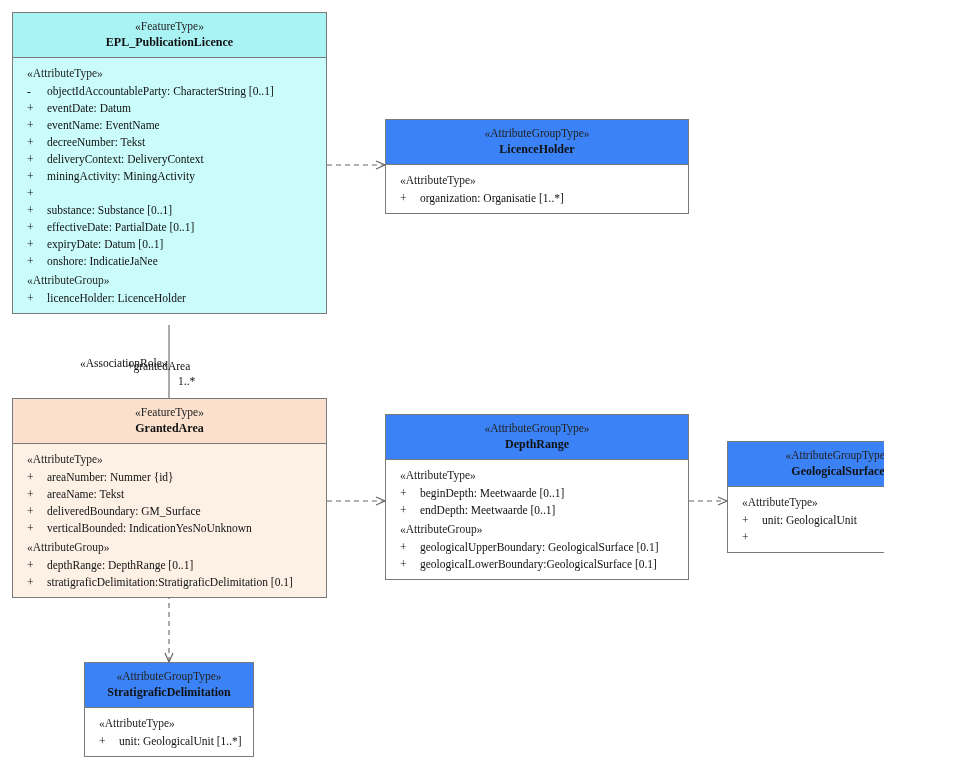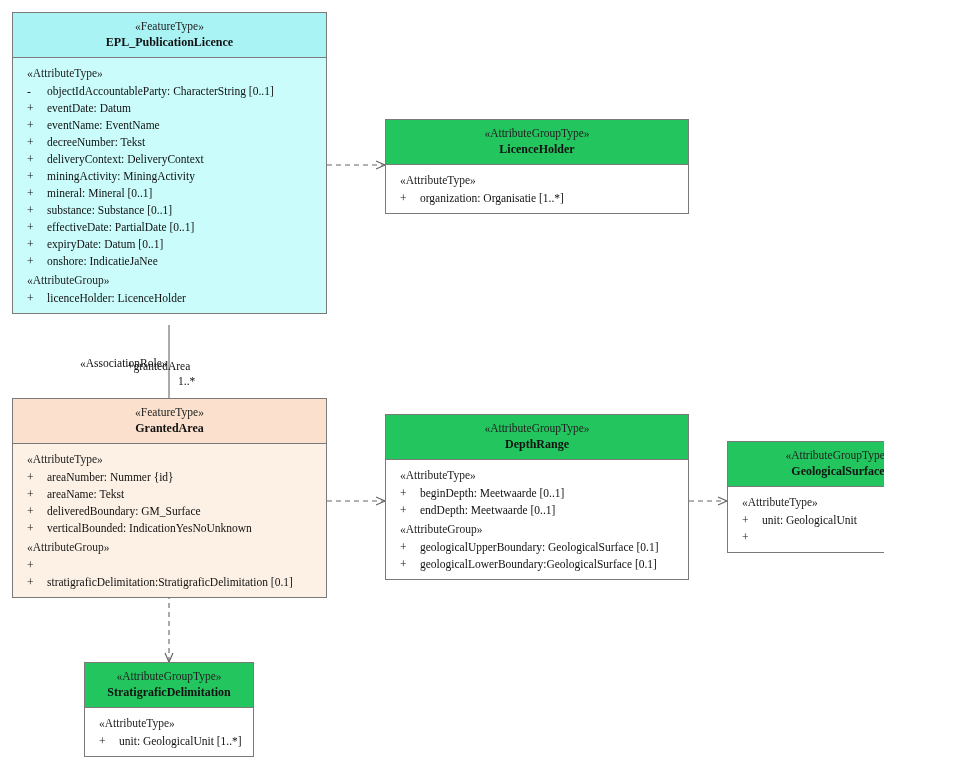--- a/index.html
+++ b/index.html
@@ -63,21 +63,21 @@
     width: 20px;
     flex: 0 0 20px;
     color: #111111;
   }
   .attr-text {
     flex: 1 1 auto;
   }
 
   
   .hdr-cyan   { background: #aaf3f5; }
-  .hdr-gray   { background: #22c55e; }
+  .hdr-gray   { background: #3b82f6; }
   .hdr-peach  { background: #fae0cd; }
   .body-cyan  { background: #c9fcfb; }
   .body-peach { background: #fdf1e6; }
   .body-white { background: #ffffff; }
 
   .edge-label {
     position: absolute;
     font-size: 11.5px;
     color: #111111;
     white-space: nowrap;
@@ -140,21 +140,20 @@
       <div class="attr-row">
           <span class="attr-vis">+</span>
           <span class="attr-text">deliveryContext: DeliveryContext</span>
         </div>
       <div class="attr-row">
           <span class="attr-vis">+</span>
           <span class="attr-text">miningActivity: MiningActivity</span>
         </div>
       <div class="attr-row">
           <span class="attr-vis">+</span>
-          <span class="attr-text">mineral: Mineral [0..1]</span>
         </div>
       <div class="attr-row">
           <span class="attr-vis">+</span>
           <span class="attr-text">substance: Substance [0..1]</span>
         </div>
       <div class="attr-row">
           <span class="attr-vis">+</span>
           <span class="attr-text">effectiveDate: PartialDate [0..1]</span>
         </div>
       <div class="attr-row">
@@ -206,20 +205,21 @@
           <span class="attr-vis">+</span>
           <span class="attr-text">deliveredBoundary: GM_Surface</span>
         </div>
       <div class="attr-row">
           <span class="attr-vis">+</span>
           <span class="attr-text">verticalBounded: IndicationYesNoUnknown</span>
         </div>
       <div class="grp-stereo">«AttributeGroup»</div>
       <div class="attr-row">
           <span class="attr-vis">+</span>
+          <span class="attr-text">depthRange: DepthRange [0..1]</span>
         </div>
       <div class="attr-row">
           <span class="attr-vis">+</span>
           <span class="attr-text">stratigraficDelimitation:StratigraficDelimitation [0.1]</span>
         </div>
     </div>
   </div>
 
   <div class="uml-class" style="left:385px; top:414px; width:304px;">
     <div class="uml-header hdr-gray">

